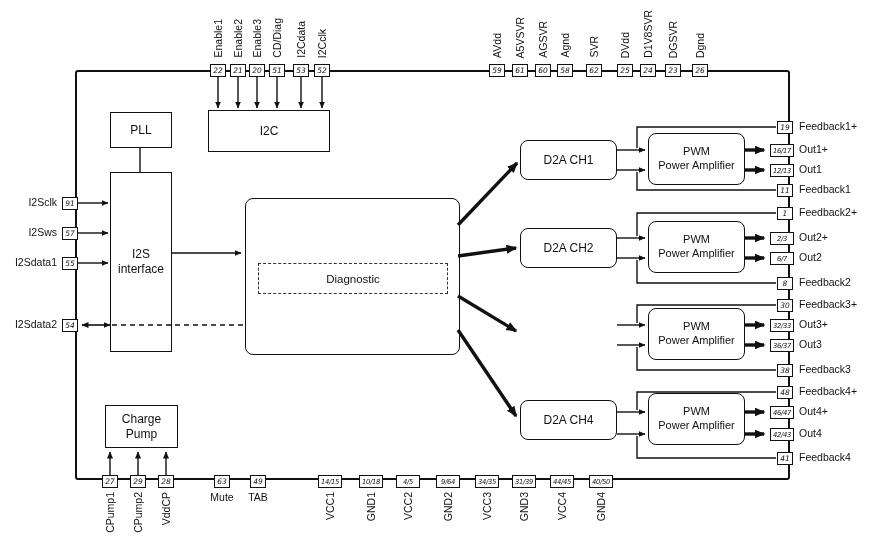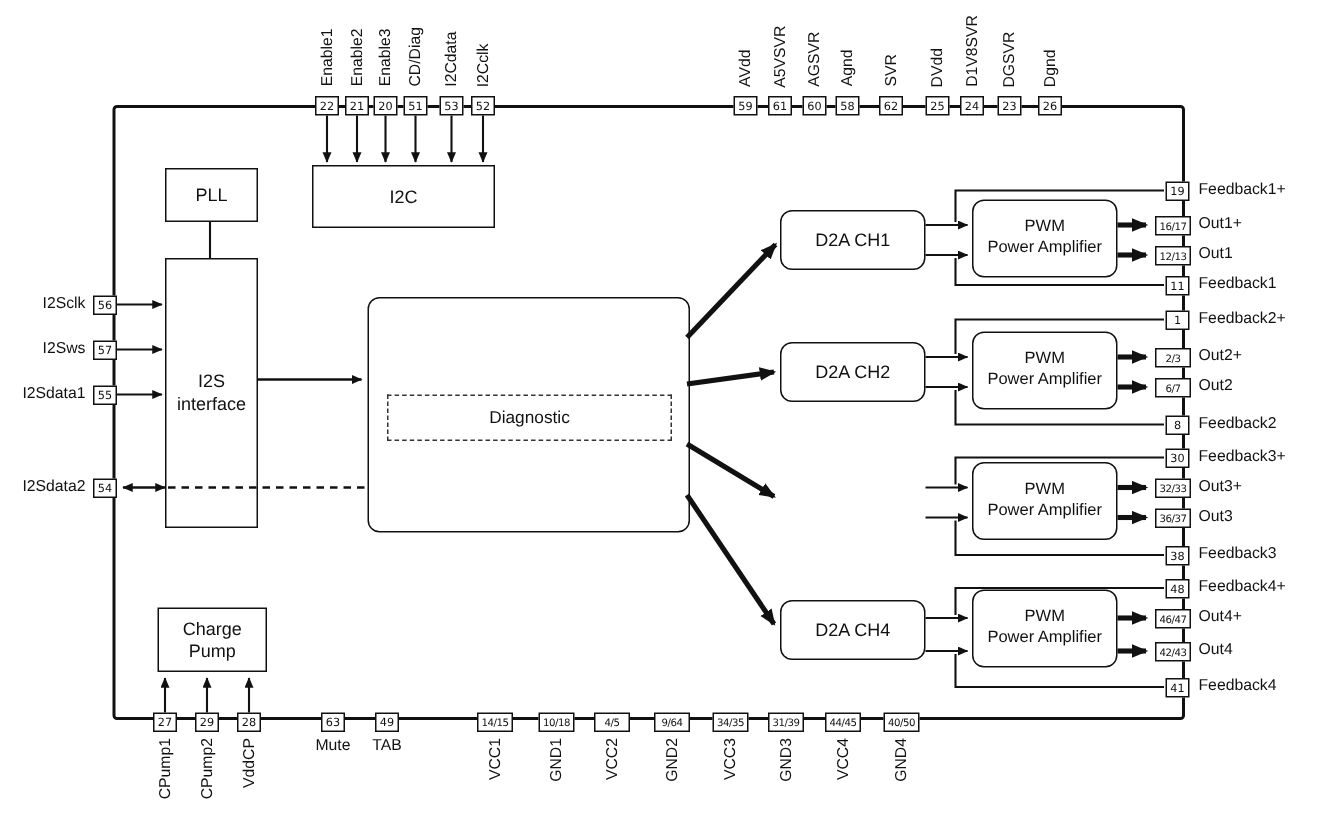--- a/index.html
+++ b/index.html
@@ -7,21 +7,21 @@
   body { font-family:"Liberation Sans", sans-serif; color:#111; }
   .diagram { position:relative; width:879px; height:548px; background:#fff; overflow:hidden; }
   .chip { position:absolute; border:2.2px solid #111; border-radius:3px; z-index:1; background:#fff; }
   .block { position:absolute; border:1.6px solid #111; background:#fff; display:flex; flex-direction:column;
            align-items:center; justify-content:center; font-size:12px; line-height:1.25; text-align:center; z-index:2; }
   .rounded { border-radius:8px; }
   .dashedbox { position:absolute; border:1.3px dashed #333; background:transparent; display:flex;
                align-items:center; justify-content:center; font-size:11.5px; z-index:2; }
   .pinbox { position:absolute; width:16px; height:13px; border:1.4px solid #111; background:#fff;
             font-size:7.5px; display:flex; align-items:center; justify-content:center; z-index:3;
-            font-family:"DejaVu Sans", sans-serif; }
+            font-family:"DejaVu Sans", sans-serif;font-style:italic; }
   .pinbox.wide { width:24px; font-size:6.8px; letter-spacing:-0.3px; }
   .vlabel { position:absolute; writing-mode:vertical-rl; transform:rotate(180deg); font-size:10.5px;
             line-height:13px; white-space:nowrap; z-index:2; }
   .vtop { bottom:490px; }
   .vbot { top:492px; }
   .llabel { position:absolute; left:0; width:57px; text-align:right; font-size:10.5px; z-index:2; }
   .rlabel { position:absolute; left:799px; font-size:10.5px; white-space:nowrap; z-index:2; }
   .hbot { position:absolute; top:491px; font-size:10.5px; text-align:center; z-index:2; }
   svg.wires { position:absolute; left:0; top:0; z-index:4; pointer-events:none; }
 </style>
@@ -192,21 +192,21 @@
   <div class="vlabel vtop" style="left:588px">SVR</div>
   <div class="pinbox" style="left:617px;top:64px">25</div>
   <div class="vlabel vtop" style="left:619px">DVdd</div>
   <div class="pinbox" style="left:640px;top:64px">24</div>
   <div class="vlabel vtop" style="left:642px">D1V8SVR</div>
   <div class="pinbox" style="left:665px;top:64px">23</div>
   <div class="vlabel vtop" style="left:667px">DGSVR</div>
   <div class="pinbox" style="left:692px;top:64px">26</div>
   <div class="vlabel vtop" style="left:694px">Dgnd</div>
 
-  <div class="pinbox" style="left:62px;top:197px">56</div>
+  <div class="pinbox" style="left:62px;top:197px">91</div>
   <div class="llabel" style="top:196px">I2Sclk</div>
   <div class="pinbox" style="left:62px;top:227px">57</div>
   <div class="llabel" style="top:226px">I2Sws</div>
   <div class="pinbox" style="left:62px;top:257px">55</div>
   <div class="llabel" style="top:256px">I2Sdata1</div>
   <div class="pinbox" style="left:62px;top:319px">54</div>
   <div class="llabel" style="top:318px">I2Sdata2</div>
 
   <div class="pinbox" style="left:777px;top:121px">19</div>
   <div class="rlabel" style="top:120px">Feedback1+</div>

